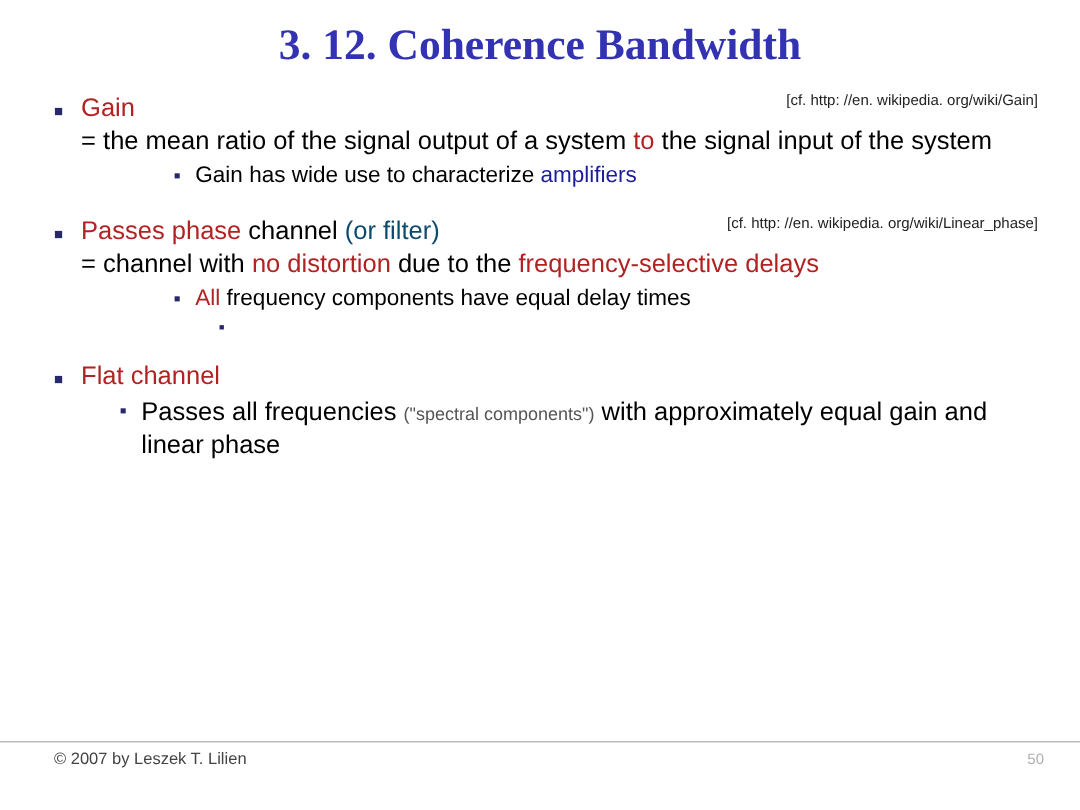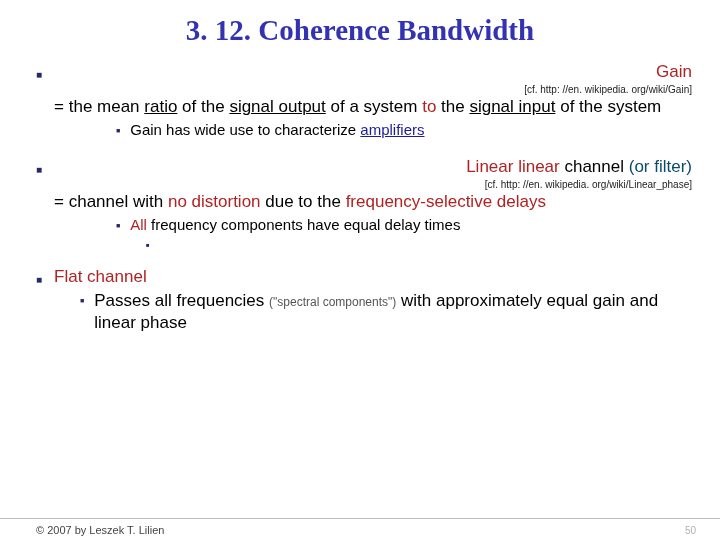--- a/index.html
+++ b/index.html
@@ -64,45 +64,44 @@
   .sub { font-size: 15px; }
   .sub2 { font-size: 13.5px; }
   .ref {
     font-family: Verdana, Geneva, sans-serif;
     font-size: 10px;
     color: #222;
     white-space: nowrap;
   }
   .red { color: #b22222; }
   .blue { color: #1c1c9c; }
-  .ul { text-decoration: underline; }
+  .ul { }
   .it { font-style: italic; }
   .gap { height: 14px; }
   .footer {
     position: absolute;
-    bottom: 4px;
+    bottom: 28px;
     left: 0;
     width: 720px;
     box-sizing: border-box;
     padding: 0 24px 0 36px;
     display: flex;
     justify-content: space-between;
     align-items: flex-end;
     font-size: 11px;
     color: #444;
     border-top: 1px solid #bbb;
     padding-top: 5px;
   }
   .pgnum { color: #b0b0b0; font-size: 10px; }
   .headrow {
     display: flex;
-    align-items: flex-end;
+    align-items: flex-start;
     justify-content: space-between;
     width: 100%;
-    flex-direction: column;
   }
 </style>
 </head>
 <body>
 <div class="slide">
 
 <div class="title">3. 12. Coherence Bandwidth</div>
 
 <div class="content">
 
@@ -125,21 +124,21 @@
     </div>
   </div>
 
   <div class="gap"></div>
 
   <div class="row lvl1">
     <div class="bullet">■</div>
     <div class="txt">
       <div class="headrow">
         <span>
-          <span class="red">Linear linear</span><span> channel </span><span style="color:#0c4a6e">(or filter)</span>
+          <span class="red">Passes phase</span><span> channel </span><span style="color:#0c4a6e">(or filter)</span>
         </span>
         <span class="ref">[cf.  http: //en. wikipedia. org/wiki/Linear_phase]</span>
       </div>
       <div>
         <span>= channel with </span><span class="red">no distortion</span><span> due to the </span><span class="red">frequency-selective delays</span>
       </div>
     </div>
   </div>
   <div class="row lvl3 sub">
     <div class="bullet small">■</div>

